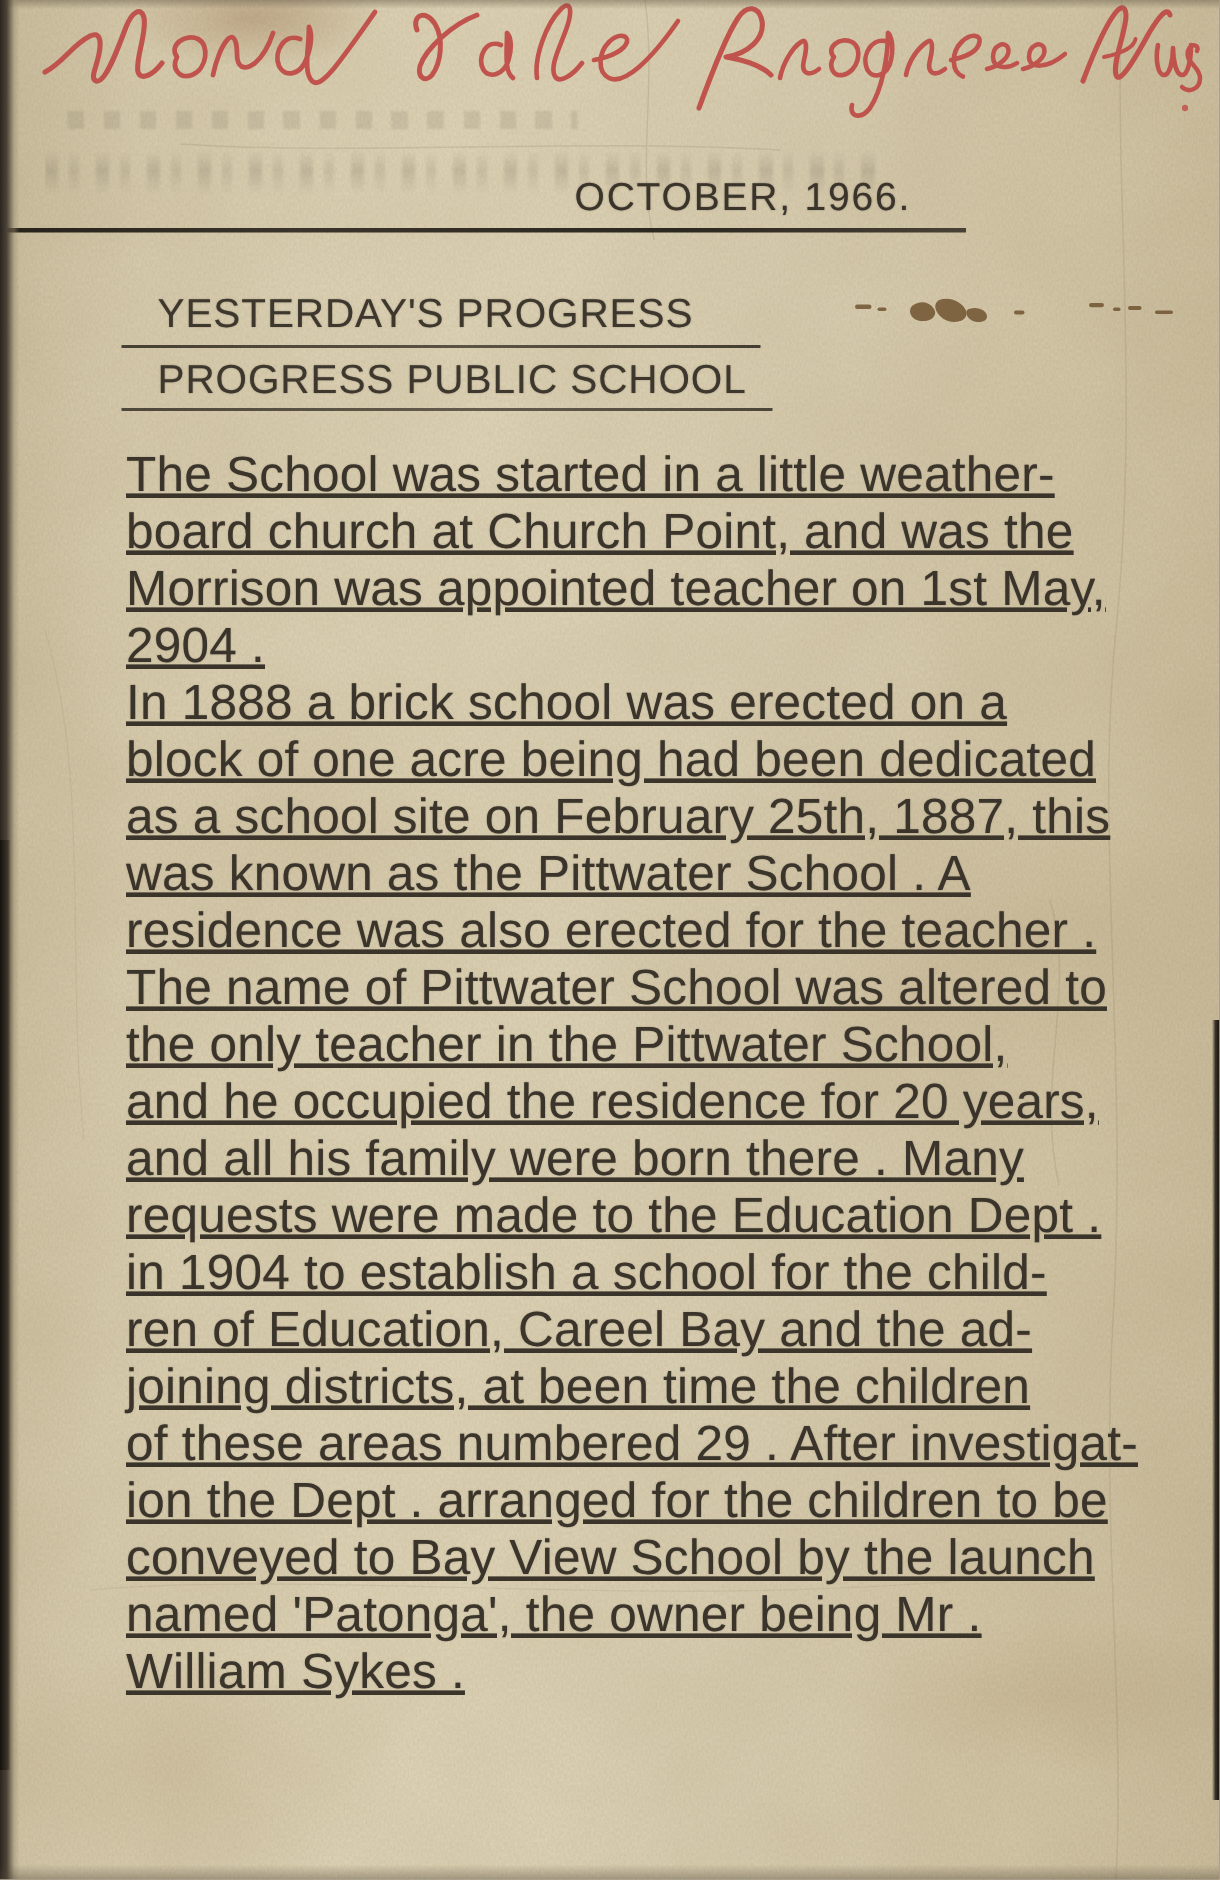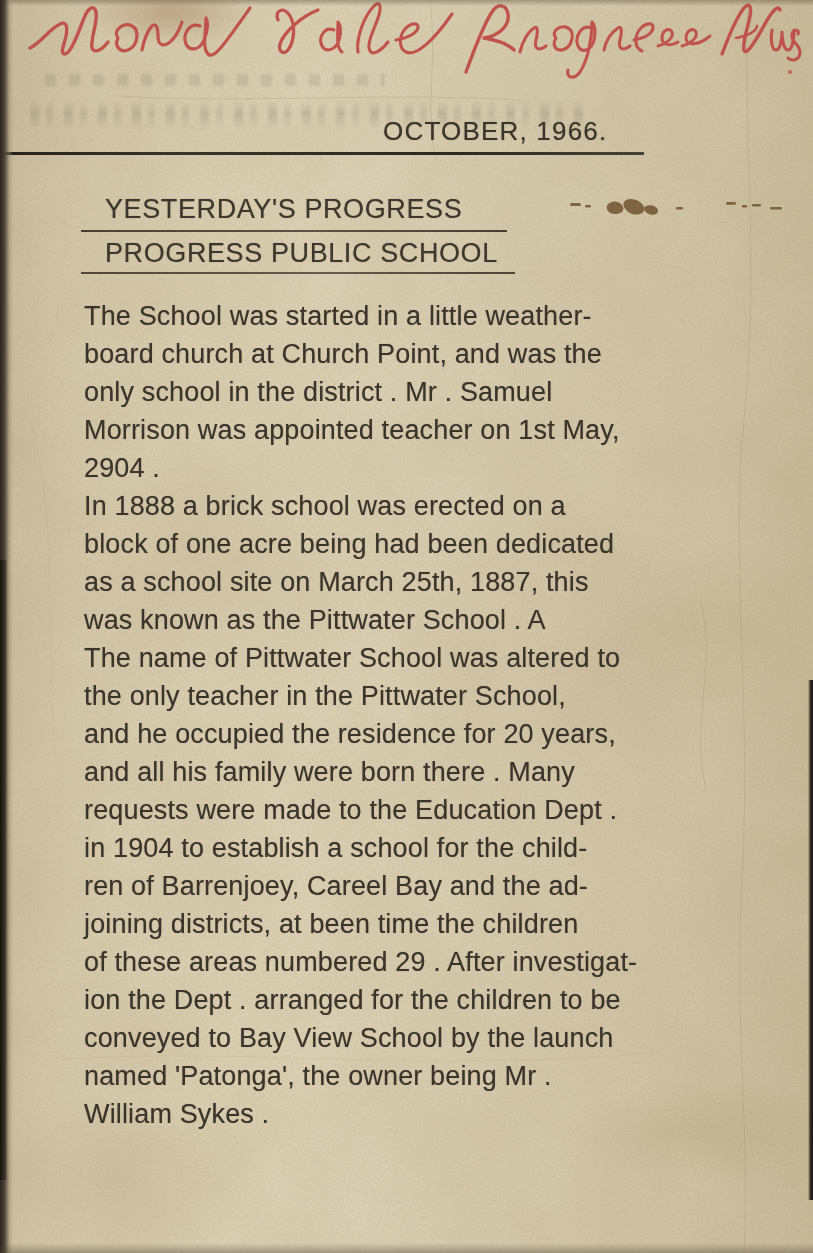--- a/index.html
+++ b/index.html
@@ -168,26 +168,27 @@
   }
 
   
   .body-text {
     position: absolute;
     left: 84px;
     top: 297px;
     width: 672px;
   }
   .body-text .line {
-    font-size: 27px;
+    font-size: 33px;
     line-height: 38px;
     color: #3a342b;
     letter-spacing: 0.15px;
     white-space: pre;
     text-shadow: 0 0 0.9px rgba(58,52,43,0.45);
+    text-decoration: underline;
   }
 
   .smudge-row {
     position: absolute;
     left: 530px; top: 196px;
     width: 275px; height: 26px;
     pointer-events: none;
   }
 </style>
 </head>
@@ -303,34 +304,34 @@
         <rect x="212" y="9" width="5" height="2.4" rx="1.2"></rect>
         <rect x="222" y="8" width="9" height="2.6" rx="1.3"></rect>
         <rect x="240" y="11" width="12" height="2.4" rx="1.2"></rect>
       </g>
     </svg>
   </div>
 
   <div class="body-text">
     <div class="line">The School was started in a little weather-</div>
     <div class="line">board church at Church Point, and was the</div>
-    <div class="line">only school in the district . Mr . Samuel</div>
     <div class="line">Morrison was appointed teacher on 1st May,</div>
     <div class="line">2904 .</div>
     <div class="line">In 1888 a brick school was erected on a</div>
     <div class="line">block of one acre being had been dedicated</div>
-    <div class="line">as a school site on March 25th, 1887, this</div>
+    <div class="line">as a school site on February 25th, 1887, this</div>
     <div class="line">was known as the Pittwater School . A</div>
+    <div class="line">residence was also erected for the teacher .</div>
     <div class="line">The name of Pittwater School was altered to</div>
     <div class="line">the only teacher in the Pittwater School,</div>
     <div class="line">and he occupied the residence for 20 years,</div>
     <div class="line">and all his family were born there . Many</div>
     <div class="line">requests were made to the Education Dept .</div>
     <div class="line">in 1904 to establish a school for the child-</div>
-    <div class="line">ren of Barrenjoey, Careel Bay and the ad-</div>
+    <div class="line">ren of Education, Careel Bay and the ad-</div>
     <div class="line">joining districts, at been time the children</div>
     <div class="line">of these areas numbered 29 . After investigat-</div>
     <div class="line">ion the Dept . arranged for the children to be</div>
     <div class="line">conveyed to Bay View School by the launch</div>
     <div class="line">named 'Patonga', the owner being Mr .</div>
     <div class="line">William Sykes .</div>
   </div>
 
   <div class="edge-top"></div>
   <div class="edge-left"></div>

